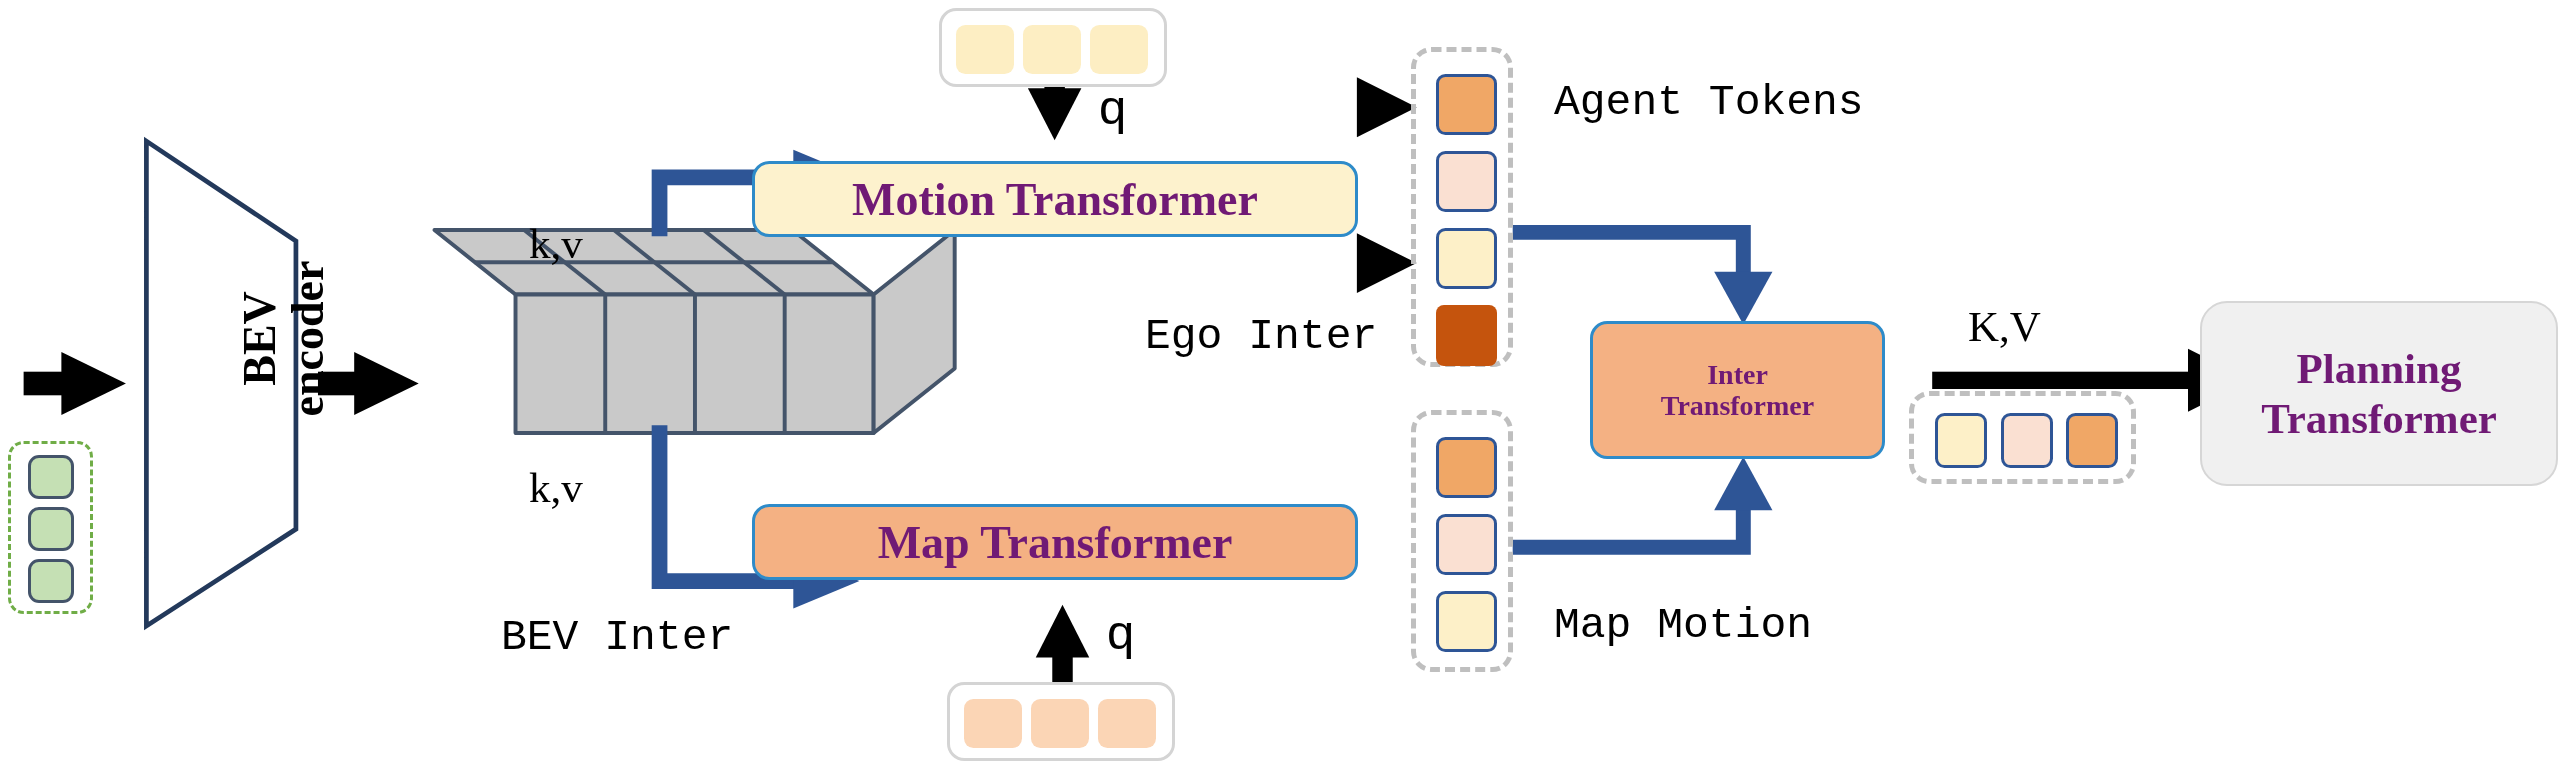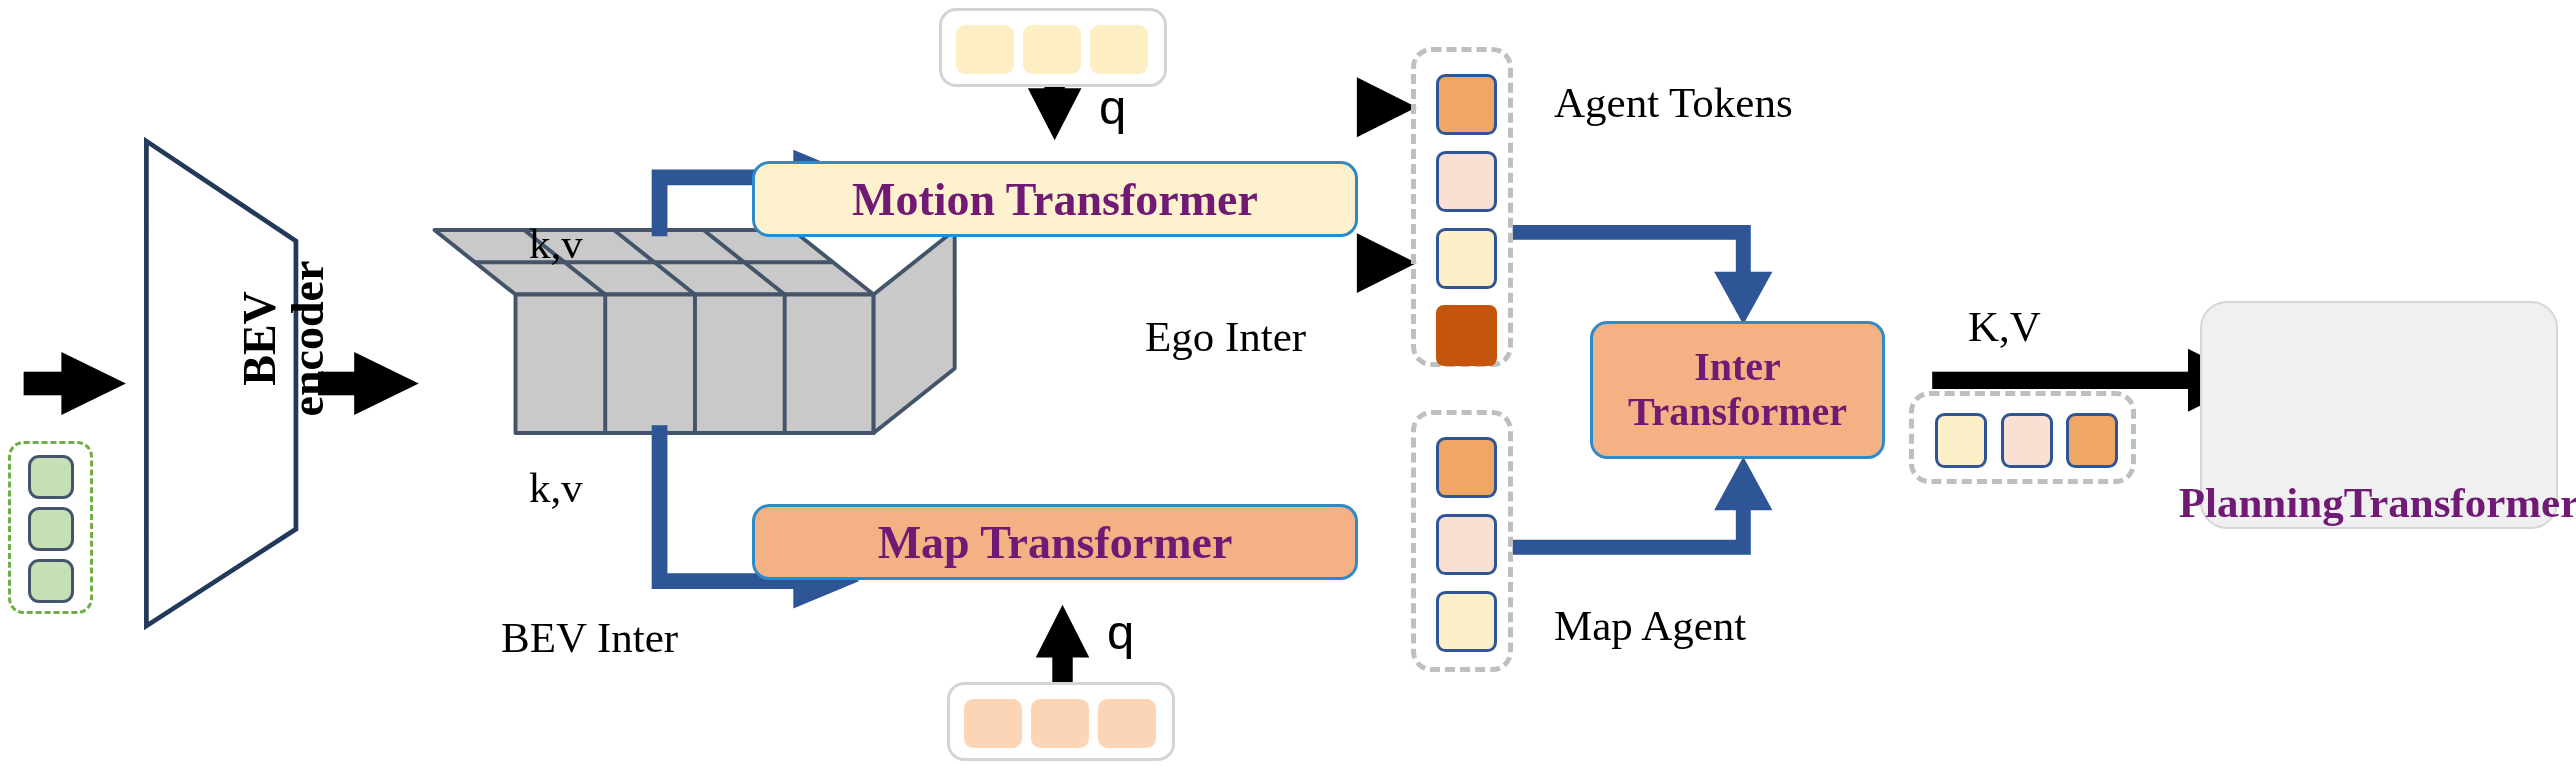--- a/index.html
+++ b/index.html
@@ -19,21 +19,21 @@
     position: absolute;
     left: 0; top: 0;
     width: 2576px;
     height: 767px;
     pointer-events: none;
   }
 
   
   .lbl {
     position: absolute;
-    font-family: Liberation Serif, serif;
+    font-family: Liberation Mono, monospace;
     color: #000000;
     white-space: nowrap;
     line-height: 1;
   }
   .lbl-kv {
     font-family: Liberation Serif, serif;
     font-size: 43px;
     font-weight: 400;
   }
   .lbl-q {
@@ -241,34 +241,34 @@
     <div class="tok tok-plain" style="left:19.7px; top:253px; width:61px; height:61px; background:#c5540d; border-radius:7.9px;"></div>
   </div>
   <div class="lbl lbl-tok" style="left:1554px; top:81px;">Agent Tokens</div>
   <div class="lbl lbl-tok" style="left:1145px; top:315px;">Ego Inter</div>
 
   <div class="grp-dashed" style="left:1411px; top:410px; width:102px; height:262px;">
     <div class="tok tok-bordered" style="left:19.7px; top:22px; width:61px; height:61px; background:#f0a766;"></div>
     <div class="tok tok-bordered" style="left:19.7px; top:99px; width:61px; height:61px; background:#fae0d2;"></div>
     <div class="tok tok-bordered" style="left:19.7px; top:176px; width:61px; height:61px; background:#fdf0c8;"></div>
   </div>
-  <div class="lbl lbl-tok" style="left:1554px; top:604px;">Map Agent</div>
-
-  <div class="tbox" id="inter-transformer" style="left:1590px; top:321px; width:295px; height:138px; font-size:40px; flex-direction:column;">
+  <div class="lbl lbl-tok" style="left:1554px; top:604px;">Map Motion</div>
+
+  <div class="tbox" id="inter-transformer" style="left:1590px; top:321px; width:295px; height:138px; font-size:28px; flex-direction:column;">
     <span>Inter</span>
     <span>Transformer</span>
   </div>
 
   <div class="lbl lbl-kv" style="left:1968px; top:305px;">K,V</div>
 
   <div class="grp-dashed" style="left:1909px; top:391px; width:227px; height:93px;">
     <div class="tok tok-bordered" style="left:21px; top:17.3px; width:52px; height:55px; background:#fdf0c8;"></div>
     <div class="tok tok-bordered" style="left:87px; top:17.3px; width:52px; height:55px; background:#fae0d2;"></div>
     <div class="tok tok-bordered" style="left:152px; top:17.3px; width:52px; height:55px; background:#f0a766;"></div>
   </div>
 
-  <div class="tbox" id="planning-transformer" style="left:2200px; top:301px; width:358px; height:228px; font-size:43px; flex-direction:row;align-items:flex-end;">
+  <div class="tbox" id="planning-transformer" style="left:2200px; top:301px; width:358px; height:185px; font-size:43px; flex-direction:column;">
     <span>Planning</span>
     <span>Transformer</span>
   </div>
 
 </div>
 
 
 </body></html>

